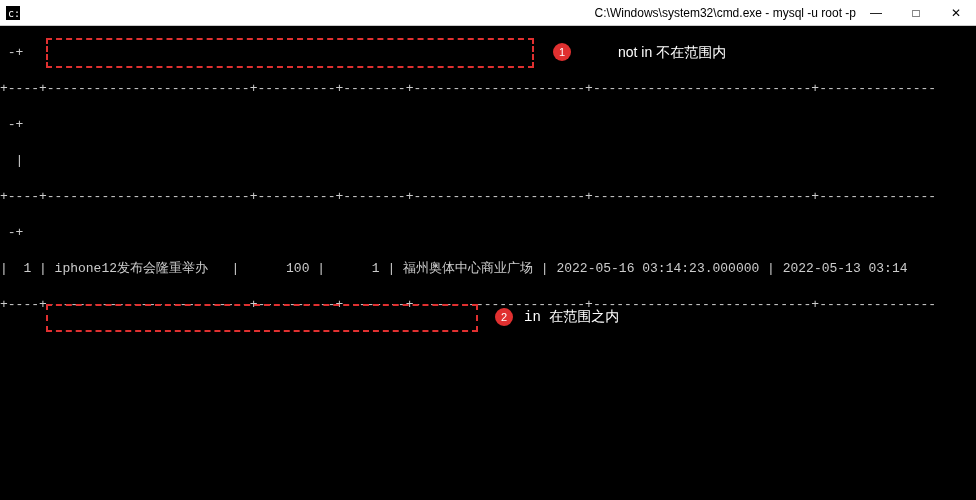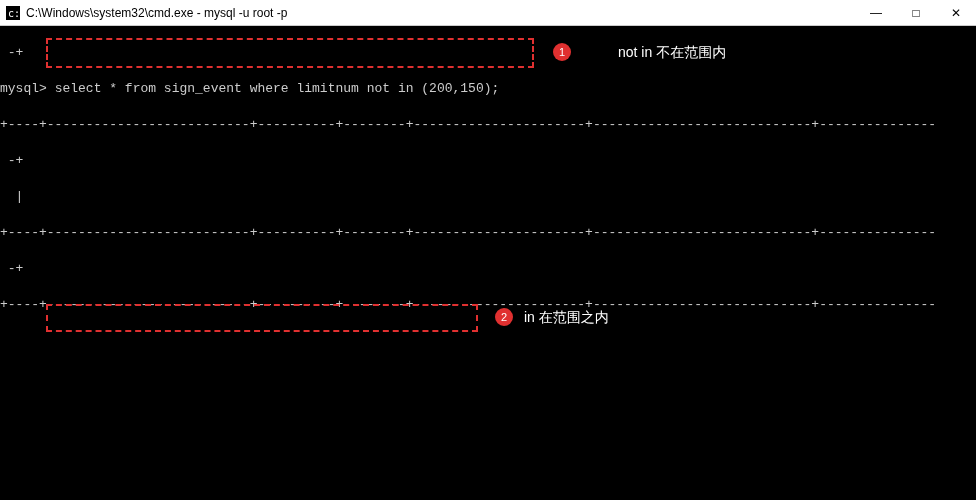--- a/index.html
+++ b/index.html
@@ -28,20 +28,21 @@
       margin-right: 6px;
       display: inline-flex;
       align-items: center;
       justify-content: center;
     }
     .titlebar-title {
       font-family: "Segoe UI", sans-serif;
       font-size: 12px;
       color: #000;
       flex: 1;
+      text-align: right;
     }
     .win-controls {
       display: flex;
     }
     .win-btn {
       width: 40px;
       height: 26px;
       display: flex;
       align-items: center;
       justify-content: center;
@@ -93,26 +94,26 @@
   <span class="titlebar-title">C:\Windows\system32\cmd.exe - mysql  -u root -p</span>
   <div class="win-controls">
     <div class="win-btn">—</div>
     <div class="win-btn">□</div>
     <div class="win-btn">✕</div>
   </div>
 </div>
 
 <div class="terminal">
 <div class="line"> -+</div>
-<div class="line"><span>mysql&gt;</span> <span>select * from sign_event where limitnum not in (200,150);</span></div>
 <div class="line">+----+--------------------------+----------+--------+----------------------+----------------------------+---------------</div>
 <div class="line"> -+</div>
 <div class="line">  |</div>
 <div class="line">+----+--------------------------+----------+--------+----------------------+----------------------------+---------------</div>
 <div class="line"> -+</div>
+<div class="line">|  1 | iphone12发布会隆重举办   |      100 |      1 | 福州奥体中心商业广场 | 2022-05-16 03:14:23.000000 | 2022-05-13 03:14</div>
 <div class="line">+----+--------------------------+----------+--------+----------------------+----------------------------+---------------</div>
 
 
 
 
 
 
 
 
 
@@ -124,14 +125,14 @@
 
 
 
 
   <div class="highlight-box" style="left:46px; top:12px; width:488px; height:30px;"></div>
   <div class="badge" style="left:553px; top:17px;">1</div>
   <div class="annotation" style="left:582px; top:17px;padding-left:36px;">not in 不在范围内</div>
 
   <div class="highlight-box" style="left:46px; top:278px; width:432px; height:28px;"></div>
   <div class="badge" style="left:495px; top:282px;">2</div>
-  <div class="annotation" style="left:524px; top:282px;">in 在范围之内</div>
+  <div class="annotation" style="left:524px; top:282px;font-family:Liberation Mono, monospace;">in 在范围之内</div>
 </div>
 
 </body></html>

